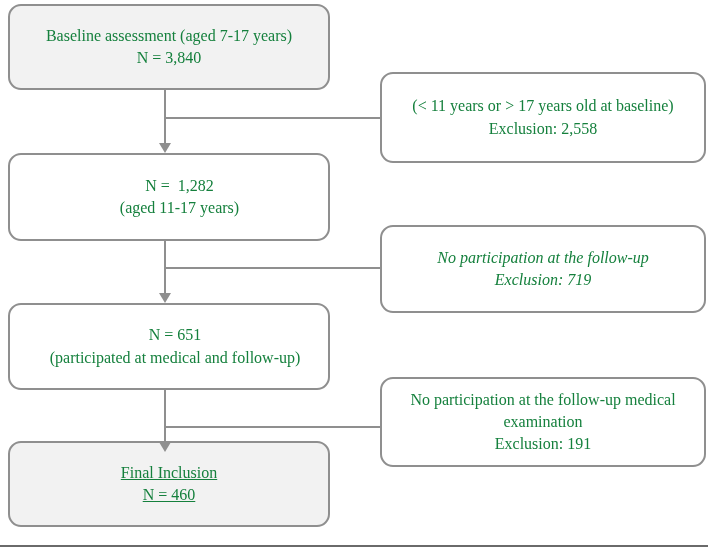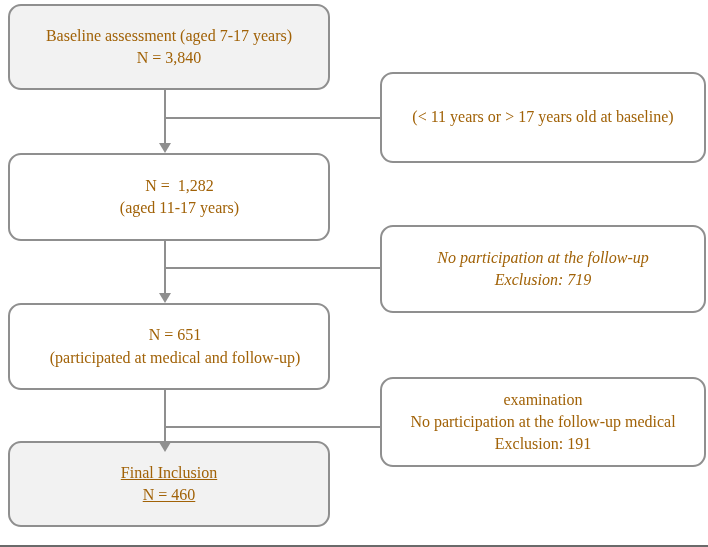--- a/index.html
+++ b/index.html
@@ -17,21 +17,21 @@
     border: 2px solid #8f8f8f;
     border-radius: 13px;
     background: #ffffff;
     display: flex;
     flex-direction: column;
     justify-content: center;
     align-items: center;
     text-align: center;
     font-size: 16px;
     line-height: 1.38;
-    color: #a16207;
+    color: #15803d;
     padding: 6px 12px;
   }
   .box.shaded { background: #f2f2f2; }
   .box .line { white-space: pre-wrap; }
 
   
   .main-col .box { left: 8px; width: 322px; }
   #box-baseline     { top: 4px;   height: 86px; }
   #box-age-filtered { top: 153px; height: 88px; padding-left: 33px; }
   #box-followup     { top: 303px; height: 87px; padding-left: 24px; }
@@ -96,30 +96,31 @@
 
     <div class="box shaded" id="box-final">
       <div class="line">Final Inclusion</div>
       <div class="line">N = 460</div>
     </div>
   </div>
 
   <div class="excl-col">
     <div class="box" id="box-excl-age">
       <div class="line">(&lt; 11 years or &gt; 17 years old at baseline)</div>
+      <div class="line">Exclusion: 2,558</div>
     </div>
 
     <div class="box" id="box-excl-followup">
       <div class="line">No participation at the follow-up</div>
       <div class="line">Exclusion: 719</div>
     </div>
 
     <div class="box" id="box-excl-medical">
+      <div class="line">No participation at the follow-up medical</div>
       <div class="line">examination</div>
-      <div class="line">No participation at the follow-up medical</div>
       <div class="line">Exclusion: 191</div>
     </div>
   </div>
 
   <div class="v-line" id="v1"></div>
   <div class="v-line" id="v2"></div>
   <div class="v-line" id="v3"></div>
 
   <div class="h-line" id="h1"></div>
   <div class="h-line" id="h2"></div>

